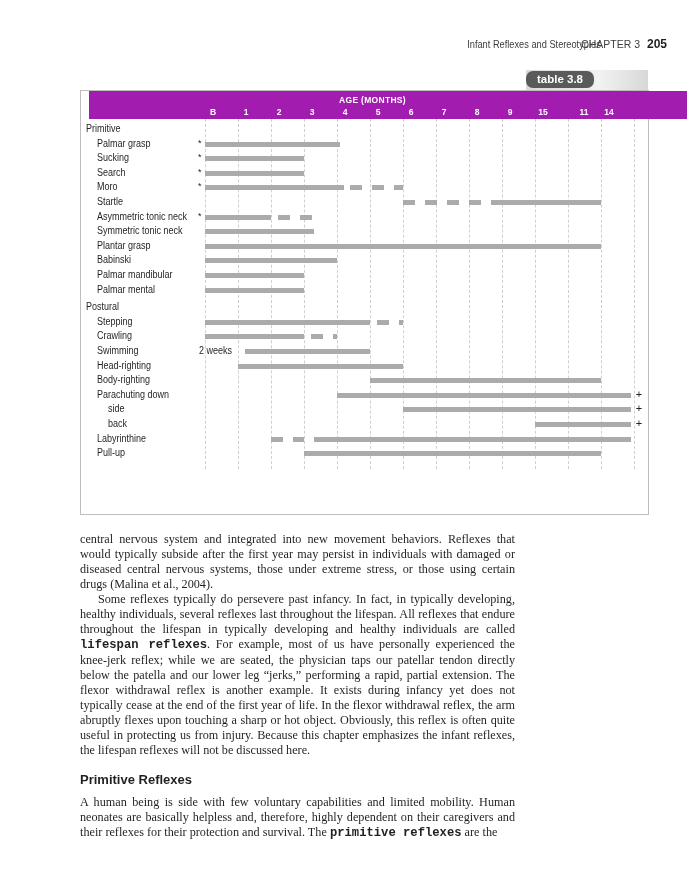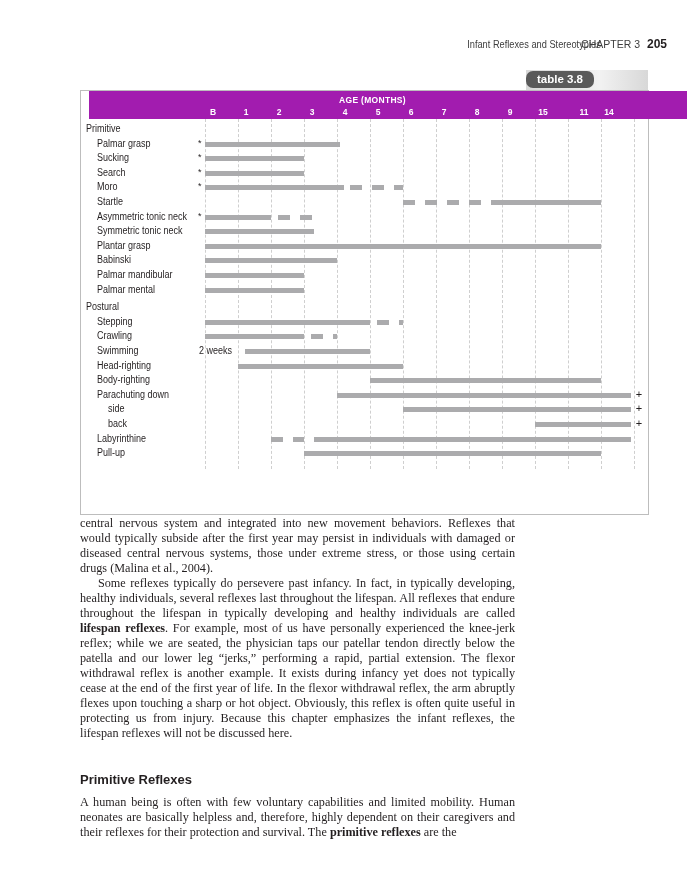--- a/index.html
+++ b/index.html
@@ -26,21 +26,21 @@
   .legend-box { position: absolute; left: 0; top: 378px; width: 567px; height: 45px; background: #efeff0; border-top: 1px solid #cccccc; }
   .footnote { position: absolute; left: 8px; top: 8px; font-size: 10px; color: #231f20; white-space: nowrap; transform: scaleX(0.9); transform-origin: left center; }
   .legend-solid { position: absolute; left: 10px; top: 29px; width: 42px; height: 4px; background: #ababad; }
   .legend-solid-text { position: absolute; left: 58px; top: 24px; font-size: 10px; white-space: nowrap; transform: scaleX(0.9); transform-origin: left center; }
   .legend-dash { position: absolute; top: 29px; width: 9px; height: 4px; background: #ababad; }
   .legend-dash-text { position: absolute; left: 287px; top: 24px; font-size: 10px; white-space: nowrap; transform: scaleX(0.9); transform-origin: left center; }
   .body-text { position: absolute; left: 80px; width: 435px; font-family: "Liberation Serif", serif; font-size: 12.2px; line-height: 15px; color: #231f20; text-align: justify; }
   .para { margin: 0; text-indent: 0; }
   .para.indent { text-indent: 18px; }
   .section-heading { position: absolute; left: 80px; top: 772px; font-size: 13px; font-weight: bold; color: #231f20; }
-  b { font-weight: bold; }
+  b { font-weight: bold; font-family: Liberation Mono, monospace; }
 </style>
 </head>
 <body>
 
 <div class="running-head">
   <span class="rh-title">Infant Reflexes and Stereotypies</span>
   <span class="rh-chapter">CHAPTER 3</span>
   <span class="rh-chapter-num">205</span>
 </div>
 
@@ -149,22 +149,22 @@
       <div class="bar" style="left: 454px; width: 95.7px; top: 331px;"></div>
       <span class="row-label" style="top: 341.6px; left: 16px;">Labyrinthine</span>
       <div class="bar" style="left: 190px; width: 12px; top: 345.6px;"></div>
       <div class="bar" style="left: 212px; width: 11px; top: 345.6px;"></div>
       <div class="bar" style="left: 232.9px; width: 316.8px; top: 345.6px;"></div>
       <span class="row-label" style="top: 356.2px; left: 16px;">Pull-up</span>
       <div class="bar" style="left: 223px; width: 297px; top: 360.2px;"></div>
     </div>
 </div>
 
-<div class="body-text" style="top:516px;">
+<div class="body-text" style="top:532px;">
   <p class="para">central nervous system and integrated into new movement behaviors. Reflexes that would typically subside after the first year may persist in individuals with damaged or diseased central nervous systems, those under extreme stress, or those using certain drugs (Malina et al., 2004).</p>
   <p class="para indent"><span>Some reflexes typically do persevere past infancy. In fact, in typically developing, healthy individuals, several reflexes last throughout the lifespan. All reflexes that endure throughout the lifespan in typically developing and healthy individuals are called </span><b>lifespan reflexes</b><span>. For example, most of us have personally experienced the knee-jerk reflex; while we are seated, the physician taps our patellar tendon directly below the patella and our lower leg “jerks,” performing a rapid, partial extension. The flexor withdrawal reflex is another example. It exists during infancy yet does not typically cease at the end of the first year of life. In the flexor withdrawal reflex, the arm abruptly flexes upon touching a sharp or hot object. Obviously, this reflex is often quite useful in protecting us from injury. Because this chapter emphasizes the infant reflexes, the lifespan reflexes will not be discussed here.</span></p>
 </div>
 
 <div class="section-heading">Primitive Reflexes</div>
 
 <div class="body-text" style="top:795px;">
-  <p class="para"><span>A human being is often with few voluntary capabilities and limited mobility. Human neonates are basically helpless and, therefore, highly dependent on their caregivers and their reflexes for their protection and survival. The </span><b>primitive reflexes</b><span> are the</span></p>
+  <p class="para"><span>A human being is side with few voluntary capabilities and limited mobility. Human neonates are basically helpless and, therefore, highly dependent on their caregivers and their reflexes for their protection and survival. The </span><b>primitive reflexes</b><span> are the</span></p>
 </div>
 
 </body></html>

